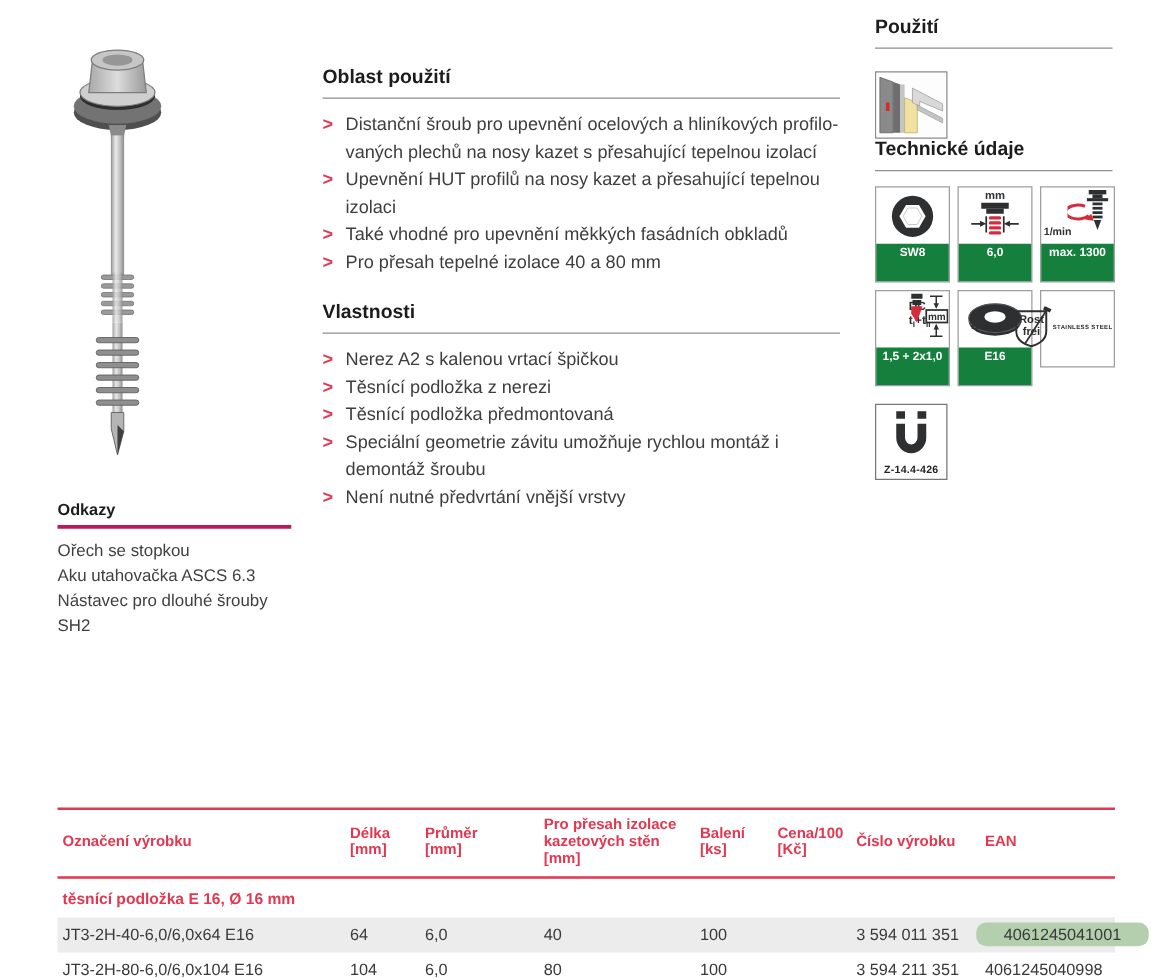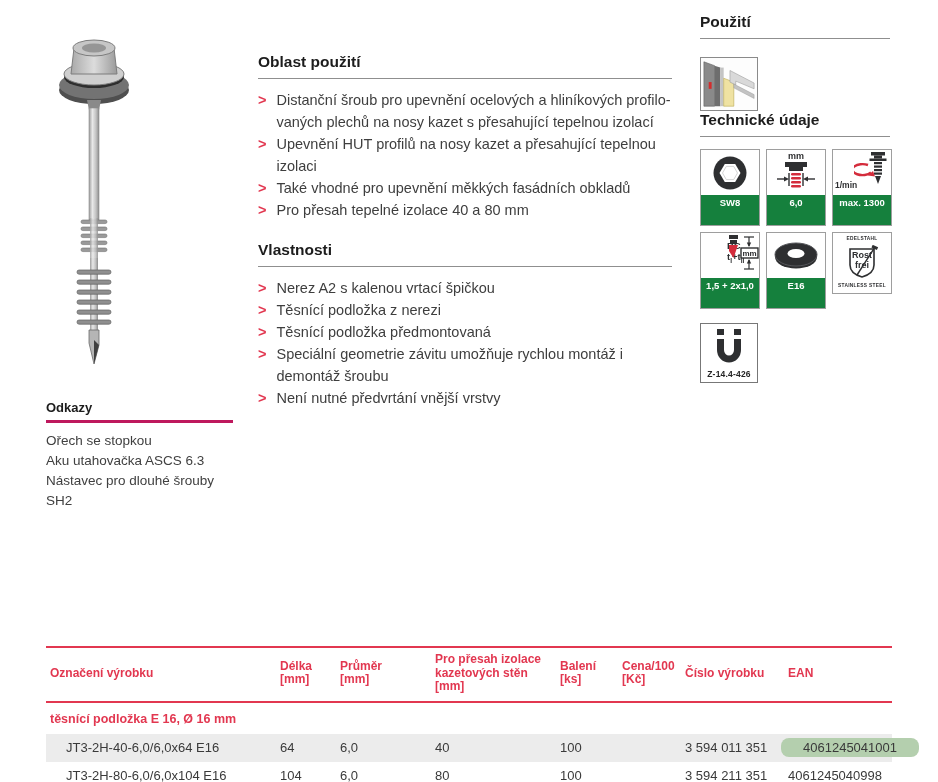--- a/index.html
+++ b/index.html
@@ -32,21 +32,21 @@
   .app-icon { width:58px; height:54px; border:1px solid #8a8a8a; margin-top:18px; background:#fdfdfd; box-sizing:border-box; }
 
   .tech-grid { display:grid; grid-template-columns:repeat(3,60px); gap:6px 6px; margin-top:12px; }
   .ticon { width:60px; border:1px solid #9e9e9e; background:#fff; box-sizing:border-box; }
   .ticon-face { height:45px; display:flex; align-items:center; justify-content:center; position:relative; overflow:hidden; }
   .ticon-label { height:30px; background:#15803d; color:#fff; font-size:9.5px; font-weight:bold; text-align:center; line-height:15px; white-space:nowrap; }
   .mm-top { font-size:9px; font-weight:bold; color:#2e2f31; line-height:9px; }
   .rpm-text { position:absolute; left:2px; bottom:5px; font-size:8.5px; font-weight:bold; color:#2e2f31; }
   .dc-left { position:absolute; left:3px; top:7px; font-size:9.5px; font-weight:bold; color:#2e2f31; line-height:11px;margin-left:23px; }
   .dc-left sub { font-size:6.5px; }
-  .stainless-face { height:58px; display:flex; flex-direction:column; align-items:center; justify-content:space-between; padding:3px 1px; box-sizing:border-box; position:relative; }
+  .stainless-face { height:58px; display:flex; flex-direction:row; align-items:center; justify-content:flex-end; padding:3px 1px; box-sizing:border-box; position:relative; }
   .tiny-caps { font-size:4.8px; font-weight:bold; color:#2e2f31; letter-spacing:0.3px; white-space:nowrap; }
   .shield-wrap { position:relative; width:34px; height:34px; }
   .shield-text { position:absolute; top:6px; left:0; width:100%; text-align:center; font-size:9px; font-weight:bold; color:#2e2f31; line-height:9.5px; }
 
   .cert-box { width:58px; border:1px solid #777; margin-top:14px; text-align:center; padding:3px 0 3px; box-sizing:border-box; background:#fff; }
   .cert-code { font-size:8.5px; font-weight:bold; color:#232323; letter-spacing:0.2px; }
 
   
   .ptable { position:absolute; left:46px; top:646px; width:846px; }
   .t-head {
@@ -54,21 +54,21 @@
     border-top:2px solid #e23750; border-bottom:2px solid #e23750;
     padding:5px 0 7px 0; align-items:center;
     color:#e23750; font-weight:bold; font-size:12px; line-height:13.5px;
   }
   .t-head > div:first-child { padding-left:4px; }
   .group-row { color:#e23750; font-weight:bold; font-size:12.5px; padding:9px 0 8px 4px; }
   .t-row {
     display:grid; grid-template-columns:234px 60px 95px 125px 62px 63px 103px 1fr;
     align-items:center; height:28px; color:#3a3a3a; font-size:13px;
   }
-  .t-row > div:first-child { padding-left:20px; }
+  .t-row > div:first-child { padding-left:4px; }
   .t-row.shaded { background:#ececec; }
   .t-bottom { border-bottom:1px solid #4c4c4c; }
   .ean-pill { display:inline-block; background:#b4cfae; border-radius:8px; padding:2px 22px; margin-left:-7px; }
 </style>
 </head>
 <body>
 
 <div>
 
   <div class="abs" style="left:48px; top:30px; width:92px; height:340px;">

